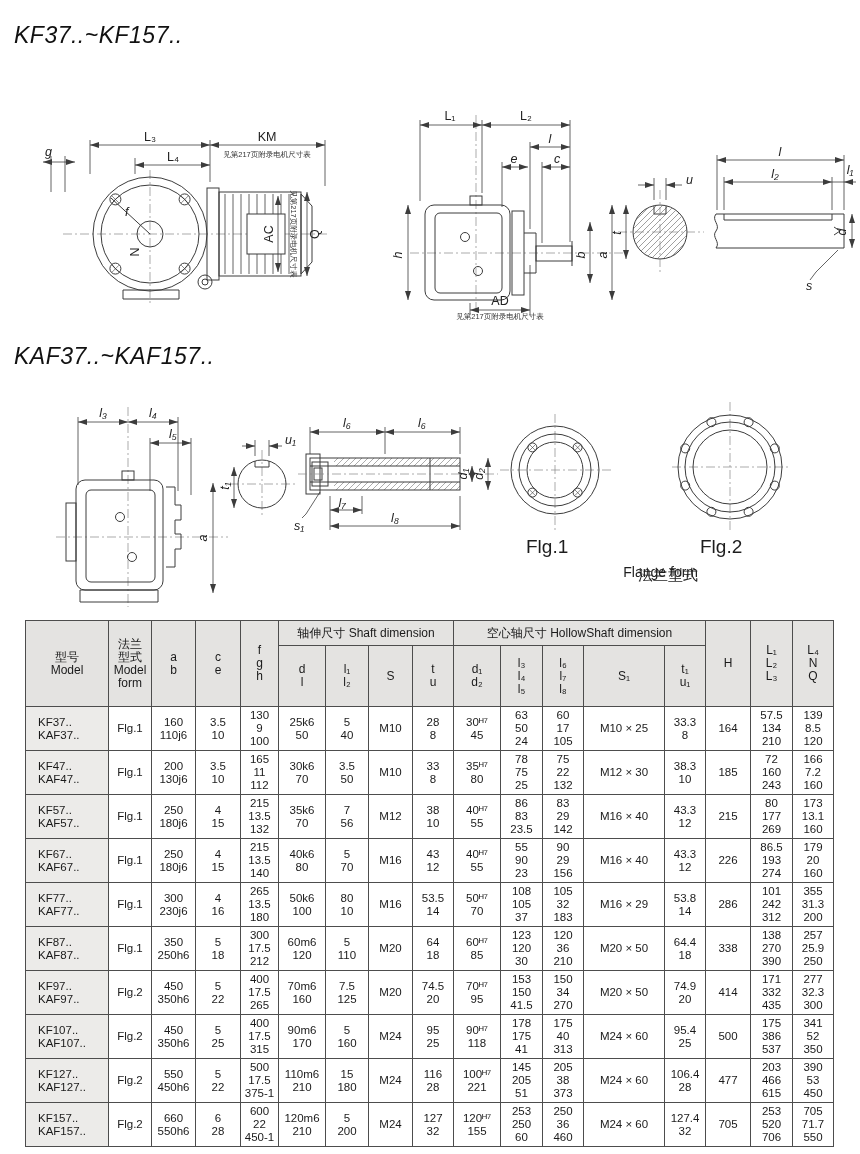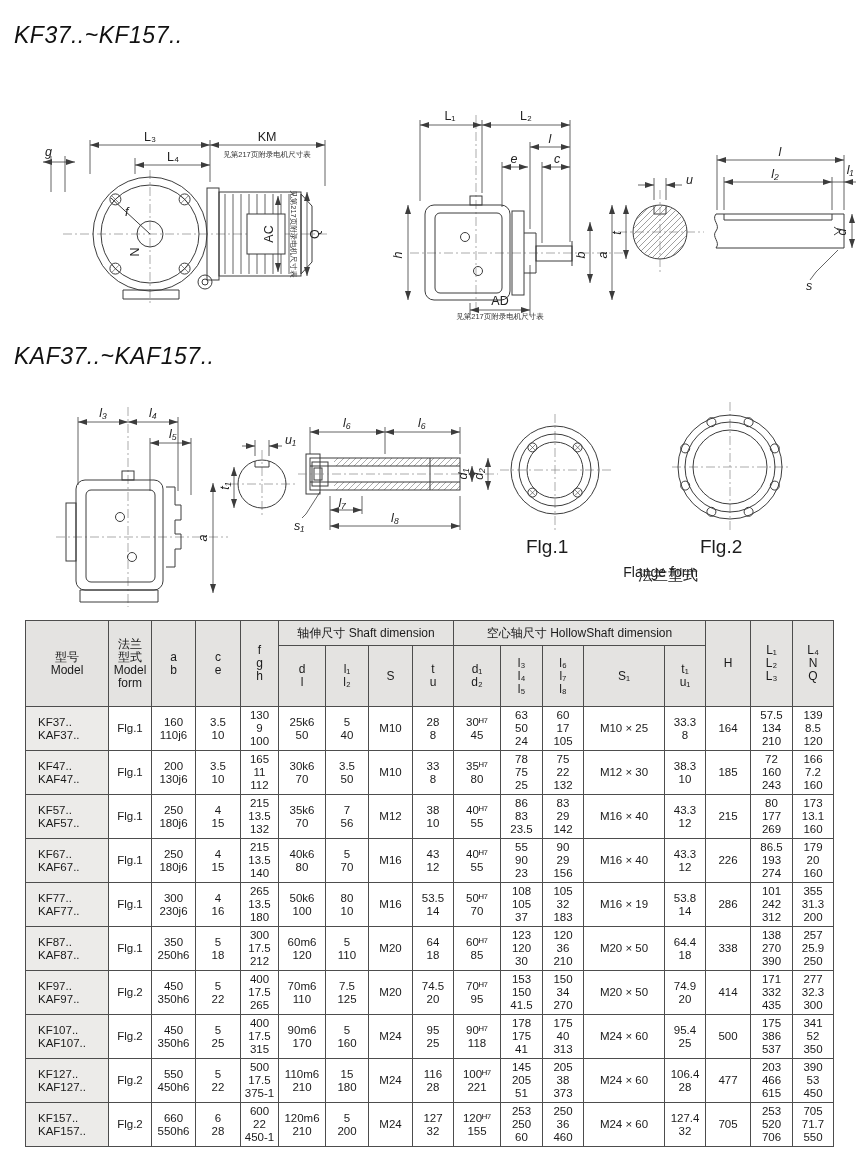--- a/index.html
+++ b/index.html
@@ -568,21 +568,21 @@
         <td class="col-tu">53.5
 14</td>
         <td class="col-d12">50ᴴ⁷
 70</td>
         <td class="col-l345">108
 105
 37</td>
         <td class="col-l678">105
 32
 183</td>
-        <td class="col-s1">M16 × 19</td>
+        <td class="col-s1">M16 × 29</td>
         <td class="col-t1u1">53.8
 14</td>
         <td class="col-h">286</td>
         <td class="col-l123">101
 242
 312</td>
         <td class="col-l4nq">355
 31.3
 200</td>
       </tr>
@@ -628,21 +628,21 @@
 KAF97..</td>
         <td class="col-flange">Flg.2</td>
         <td class="col-ab">450
 350h6</td>
         <td class="col-ce">5
 22</td>
         <td class="col-fgh">400
 17.5
 265</td>
         <td class="col-dl">70m6
-110</td>
+160</td>
         <td class="col-l12">7.5
 125</td>
         <td class="col-s">M20</td>
         <td class="col-tu">74.5
 20</td>
         <td class="col-d12">70ᴴ⁷
 95</td>
         <td class="col-l345">153
 150
 41.5</td>

